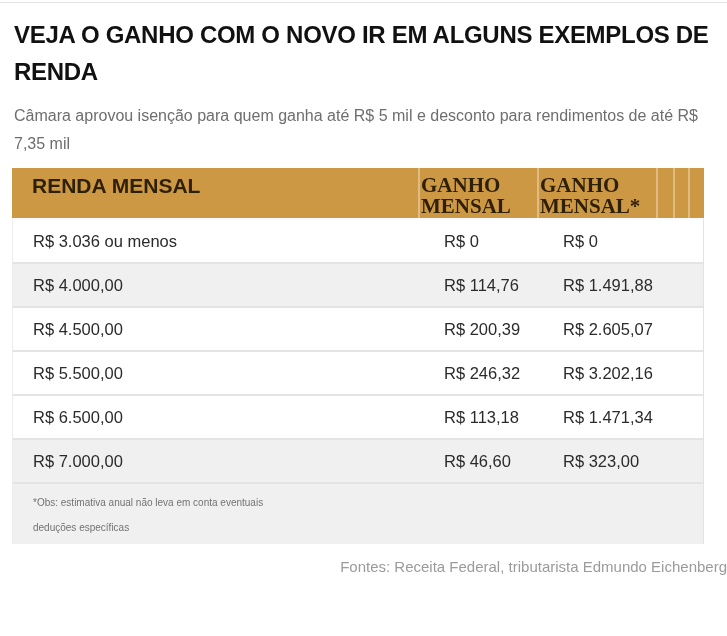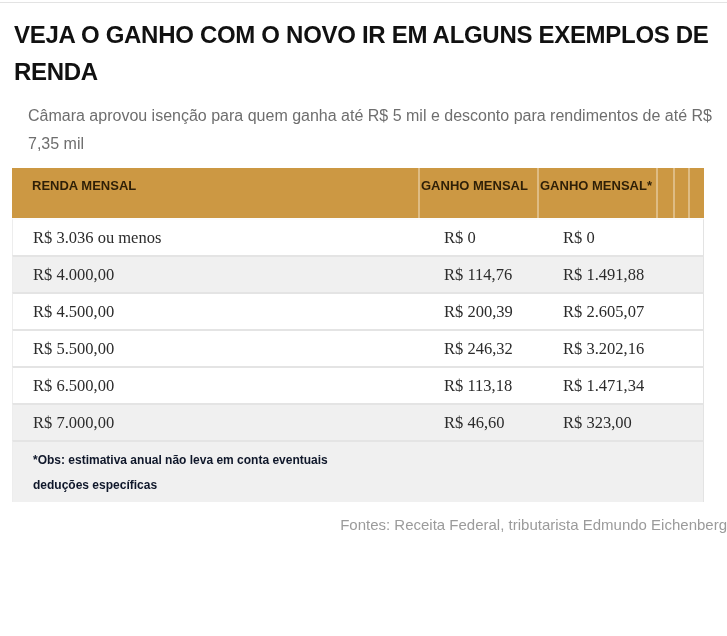--- a/index.html
+++ b/index.html
@@ -5,47 +5,47 @@
   html,body { margin:0; padding:0; background:#ffffff; }
   body { width:727px; font-family:"Liberation Sans", sans-serif; -webkit-font-smoothing:antialiased; }
   .page { position:relative; width:727px; height:636px; background:#fff; overflow:hidden; }
 
   .top-rule { border-top:1px solid var(--rule_color,#e3e3e3); margin-top:2px; }
 
   .title { margin:13px 14px 4px 14px; font-weight:bold; font-size:24px; line-height:37px;
            color:var(--title_color,#111); letter-spacing:-0.3px; }
   .title .tline { display:block; white-space:nowrap; }
 
-  .subtitle { margin:12px 14px 0 28px; font-size:16px; line-height:28px;
+  .subtitle { margin:12px 14px 0 14px; font-size:16px; line-height:28px;
               color:var(--subtitle_color,#6e6e6e); font-weight:normal; }
   .subtitle .sline { display:block; white-space:nowrap; }
 
   table.data { margin:10px 0 0 12px; width:692px; border-collapse:separate; border-spacing:0;
                table-layout:fixed; }
   th, td { box-sizing:border-box; }
 
   thead th { background:var(--header_bg,#CC9843); color:var(--header_text,#2e1f07);
              height:50px; vertical-align:top; text-align:left;
-             padding:7px 4px 0 1px; font-size:13px; line-height:21px; font-weight:bold; }
+             padding:7px 4px 0 1px; font-size:21px; line-height:21px; font-weight:bold; }
   thead th.first { padding-left:20px; }
-  thead th + th { border-left:2px solid rgba(255,255,255,0.35); }
+  thead th + th { border-left:2px solid rgba(255,255,255,0.35);font-family:Liberation Serif, serif; }
 
-  tbody td { height:37px; background:#ffffff; color:var(--body_text,#2b2b2b);
+  tbody td { height:44px; background:#ffffff; color:var(--body_text,#2b2b2b);
              font-size:16.5px; padding:0 4px 0 26px; vertical-align:middle;
-             border-top:2px solid var(--row_border,#e4e4e4); white-space:nowrap;font-family:Liberation Serif, serif; }
+             border-top:2px solid var(--row_border,#e4e4e4); white-space:nowrap; }
   tbody tr:first-child td { border-top:2px solid #fcfcfc; }
   tbody tr.alt td { background:var(--row_alt_bg,#f0f0f0); }
   tbody td.first, tfoot td { padding-left:20px; }
   tbody td.first { border-left:1px solid #ededed; }
   tbody td.last  { border-right:1px solid #e3e3e3; }
 
   tfoot td { background:var(--row_alt_bg,#f0f0f0); border-top:2px solid var(--row_border,#e4e4e4);
              border-left:1px solid #ededed; border-right:1px solid #e3e3e3;
              padding-top:6px; padding-bottom:4px; }
-  .obs { font-weight:bold; font-size:12px; line-height:25px; color:#0f172a; }
+  .obs { font-weight:normal; font-size:10px; line-height:25px; color:#737373; }
   .obs .oline { display:block; white-space:nowrap; }
 
   .source { margin:14px 0 0 20px; font-size:15px; color:var(--source_color,#9b9b9b);text-align:right; }
 </style>
 </head>
 <body>
 
 <div class="page">
 
   <div class="top-rule"></div>

